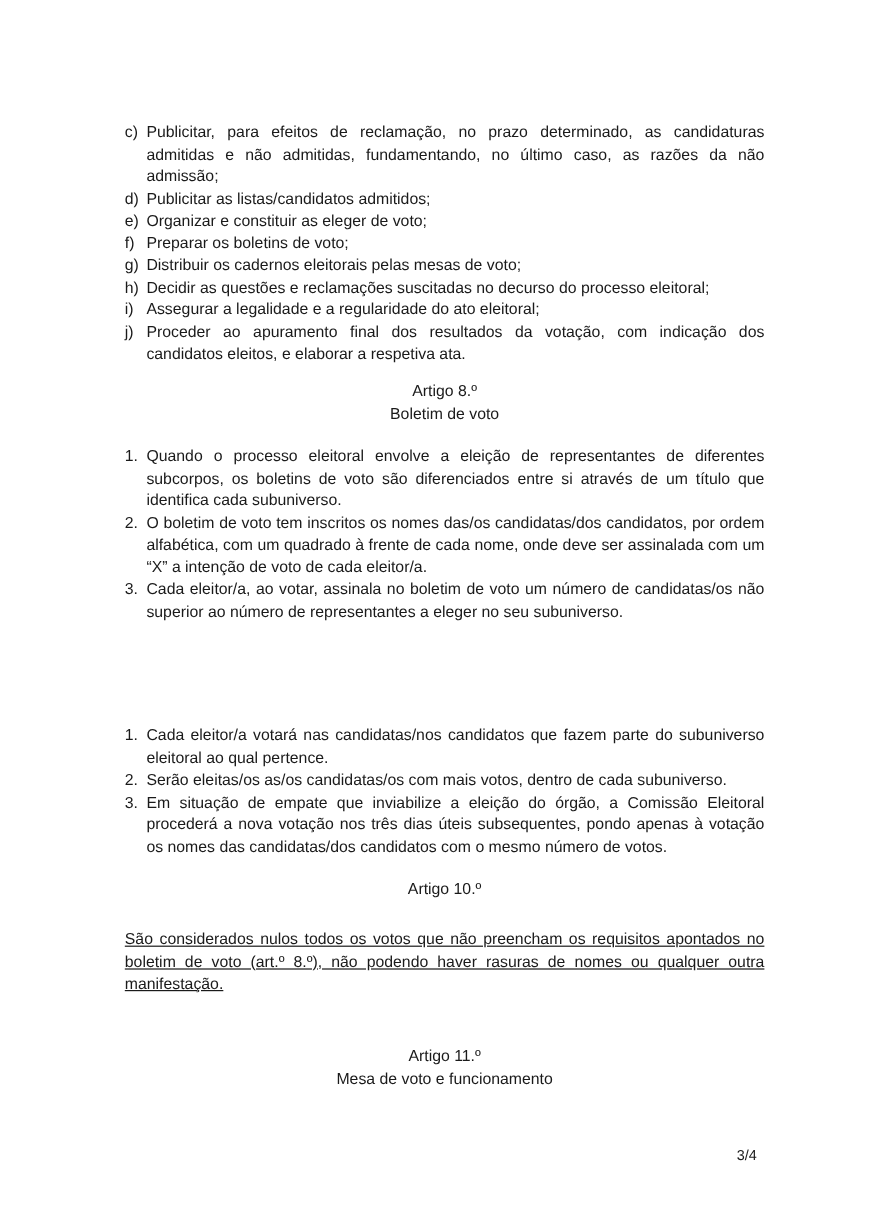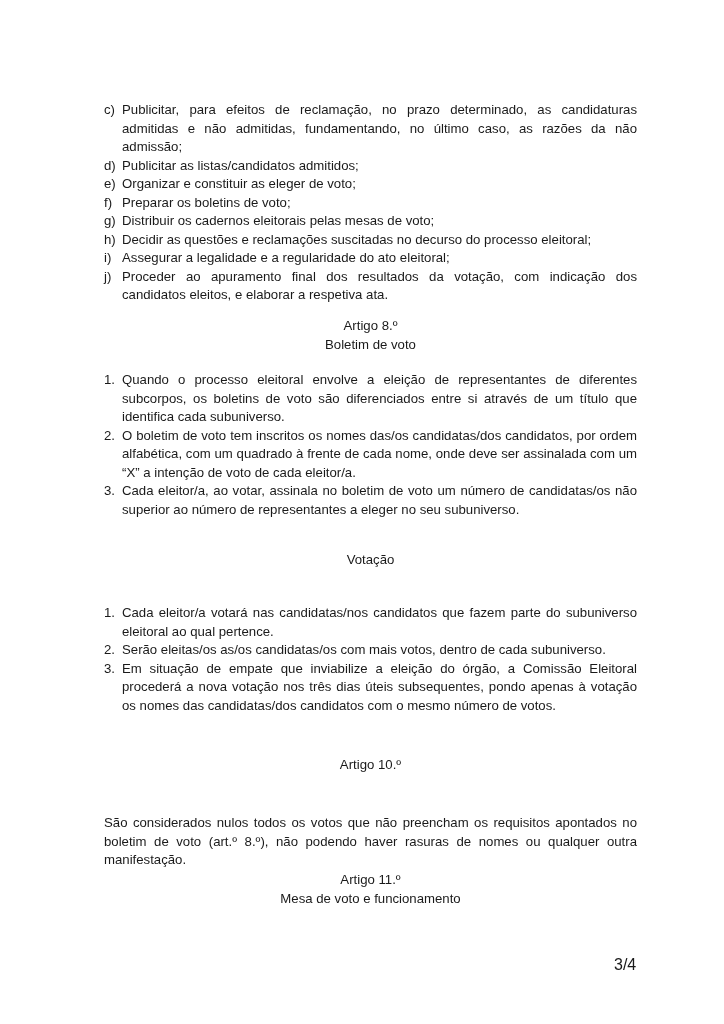--- a/index.html
+++ b/index.html
@@ -4,21 +4,21 @@
 <style>
   html, body { margin:0; padding:0; background:#ffffff; }
   body { width:724px; height:1024px; position:relative; overflow:hidden;
          font-family:"Liberation Sans", sans-serif; color:#1a1a1a; font-size:13.2px; }
   .blk { position:absolute; left:104px; width:533px; line-height:18.5px; }
   .item { position:relative; padding-left:18px; text-align:justify; }
   .item .mk { position:absolute; left:0; top:0; }
   .item .tx { display:block; text-align:justify; text-align-last:left; }
   .head { position:absolute; left:104px; width:533px; text-align:center; font-weight:normal; line-height:19px; }
   .para { text-align:justify; text-align-last:left; }
-  .pnum { position:absolute; left:614px; top:956px; font-size:16px; }
+  .pnum { position:absolute; left:614px; top:956px; font-size:12px; }
 </style>
 </head>
 <body>
 
 <div class="blk" style="top:101px;">
   <div class="item">
       <span class="mk">c)</span>
       <span class="tx">Publicitar, para efeitos de reclamação, no prazo determinado, as candidaturas admitidas e não admitidas, fundamentando, no último caso, as razões da não admissão;</span>
     </div>
   <div class="item">
@@ -64,40 +64,39 @@
       <span class="mk">2.</span>
       <span class="tx">O boletim de voto tem inscritos os nomes das/os candidatas/dos candidatos, por ordem alfabética, com um quadrado à frente de cada nome, onde deve ser assinalada com um “X” a intenção de voto de cada eleitor/a.</span>
     </div>
   <div class="item">
       <span class="mk">3.</span>
       <span class="tx">Cada eleitor/a, ao votar, assinala no boletim de voto um número de candidatas/os não superior ao número de representantes a eleger no seu subuniverso.</span>
     </div>
 </div>
 
 <div class="head" style="top:550px;">
-  <div>Votação</div>
 </div>
 <div class="blk" style="top:604px;">
   <div class="item">
       <span class="mk">1.</span>
       <span class="tx">Cada eleitor/a votará nas candidatas/nos candidatos que fazem parte do subuniverso eleitoral ao qual pertence.</span>
     </div>
   <div class="item">
       <span class="mk">2.</span>
       <span class="tx">Serão eleitas/os as/os candidatas/os com mais votos, dentro de cada subuniverso.</span>
     </div>
   <div class="item">
       <span class="mk">3.</span>
       <span class="tx"> Em situação de empate que inviabilize a eleição do órgão, a Comissão Eleitoral procederá a nova votação nos três dias úteis subsequentes, pondo apenas à votação os nomes das candidatas/dos candidatos com o mesmo número de votos.</span>
     </div>
 </div>
 
-<div class="head" style="top:731px;margin-top:24px;">
+<div class="head" style="top:731px;">
   <div>Artigo 10.º</div>
 </div>
-<div class="blk para" style="top:814px;">São considerados nulos todos os votos que não preencham os requisitos apontados no boletim de voto (art.º 8.º), não podendo haver rasuras de nomes ou qualquer outra manifestação.</div>
+<div class="blk para" style="top:774px;text-decoration:underline;">São considerados nulos todos os votos que não preencham os requisitos apontados no boletim de voto (art.º 8.º), não podendo haver rasuras de nomes ou qualquer outra manifestação.</div>
 
 <div class="head" style="top:870px;">
   <div>Artigo 11.º</div>
   <div>Mesa de voto e funcionamento</div>
 </div>
 
 <div class="pnum">3/4</div>
 
 </body></html>

